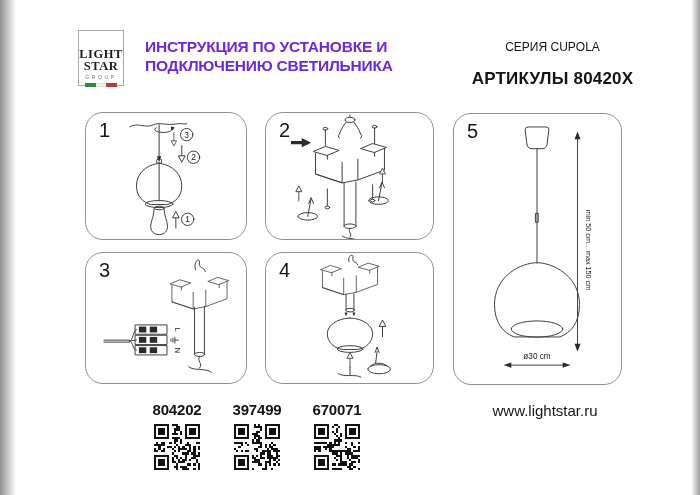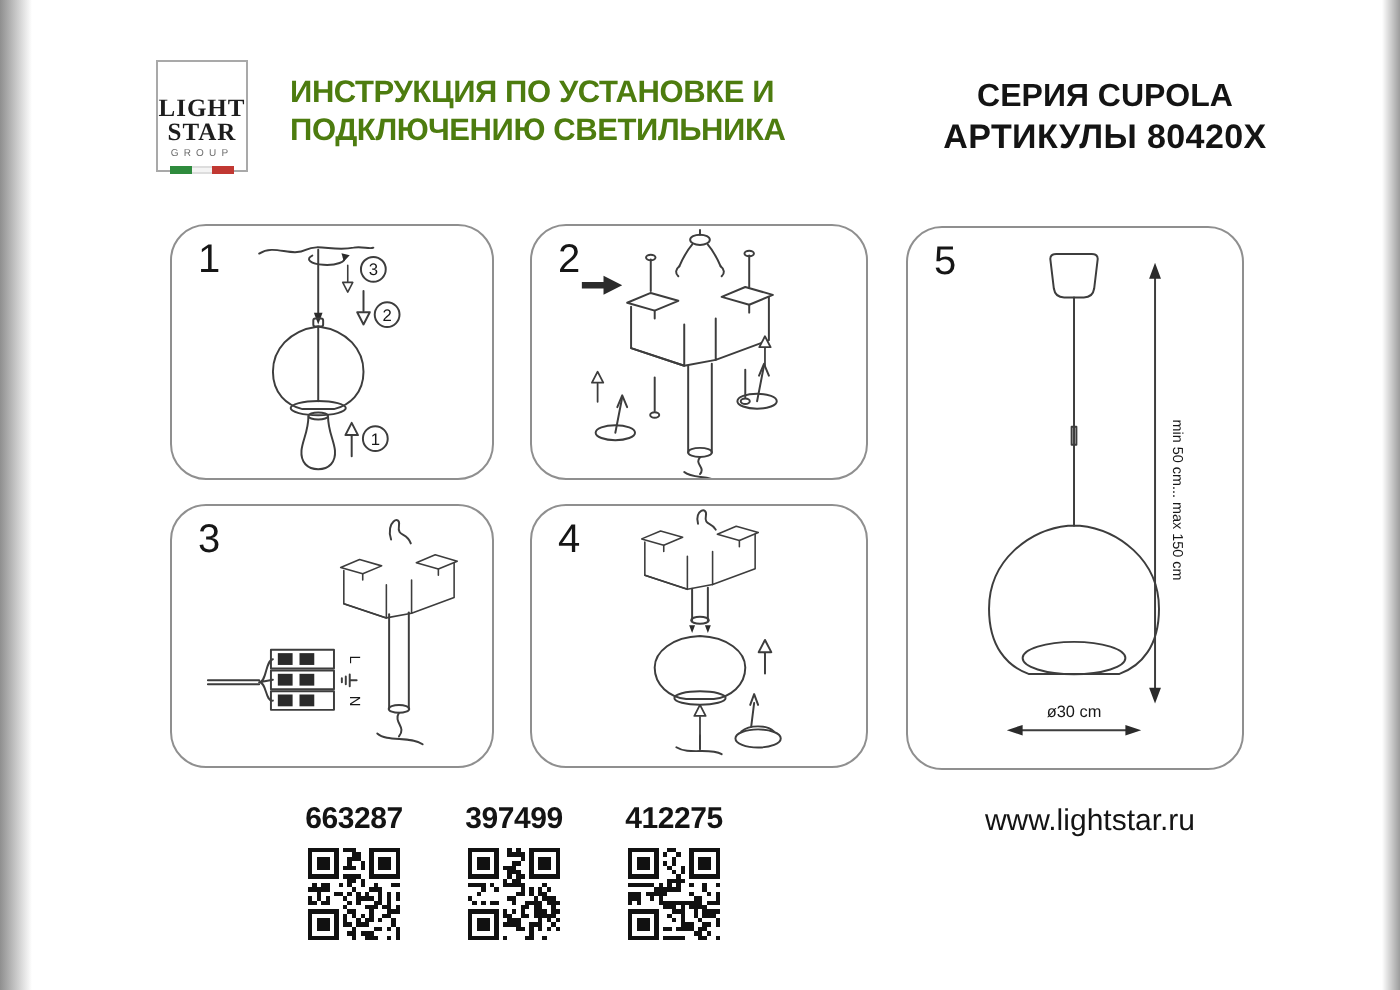--- a/index.html
+++ b/index.html
@@ -13,24 +13,24 @@
   .logo{position:absolute;left:78px;top:30px;width:46px;height:56px;border:1px solid #a9a9a9;
         background:#fff;text-align:center;box-sizing:border-box;padding-top:18px;}
   .logo-word{font-family:"Liberation Serif",serif;font-weight:bold;font-size:12.5px;line-height:11.5px;
         letter-spacing:.5px;color:#1d1d1d;}
   .logo-group{font-size:5px;letter-spacing:2.6px;color:#6e6e6e;margin-top:2px;}
   .logo-flag{display:flex;width:32px;height:4px;margin:3px auto 0;}
   .logo-flag span{flex:1;}
   .fl-g{background:#2e8b3d;} .fl-w{background:#f4f4f4;border-top:1px solid #ddd;border-bottom:1px solid #ddd;box-sizing:border-box;} .fl-r{background:#c13832;}
 
   .title{position:absolute;left:145px;top:37px;font-size:15.5px;font-weight:bold;line-height:19px;
-         letter-spacing:-.2px;color:#4d7c0f;}
+         letter-spacing:-.2px;color:#6d28d9;}
   .series-block{position:absolute;left:455px;top:40px;width:195px;text-align:center;}
-  .series{font-size:16px;font-weight:bold;}
-  .articles{font-size:17px;font-weight:bold;margin-top:1px;letter-spacing:.2px;}
+  .series{font-size:12px;font-weight:normal;}
+  .articles{font-size:17px;font-weight:bold;margin-top:15px;letter-spacing:.2px;}
 
   
   .panel{position:absolute;background:#fff;border:1px solid #8f8f8f;border-radius:18px;box-sizing:border-box;}
   .p1{left:85px;top:112px;width:162px;height:128px;}
   .p2{left:265px;top:112px;width:169px;height:128px;}
   .p3{left:85px;top:252px;width:162px;height:132px;}
   .p4{left:265px;top:252px;width:169px;height:132px;}
   .p5{left:453px;top:113px;width:169px;height:272px;}
   .num{position:absolute;left:13px;top:6px;font-size:20px;color:#161616;}
   svg.d{position:absolute;left:0;top:0;width:100%;height:100%;}
@@ -251,21 +251,21 @@
       <g>
         <text x="84" y="247" text-anchor="middle" font-size="8.3">ø30 cm</text>
         <line x1="56" y1="253.5" x2="112" y2="253.5"></line>
         <path class="f" d="M58 250.8 L50 253.5 L58 256.2 Z M110 250.8 L118 253.5 L110 256.2 Z"></path>
       </g>
     </svg>
   </div>
 
   <div class="codes">
     <div class="code-col">
-      <div class="code-label">663287</div>
+      <div class="code-label">804202</div>
       <div class="qr"><svg viewBox="0 0 42 42" width="46" height="46" shape-rendering="crispEdges">
             <rect x="16" y="0" width="2" height="2" fill="#111"></rect>
             <rect x="18" y="0" width="2" height="2" fill="#111"></rect>
             <rect x="20" y="0" width="2" height="2" fill="#111"></rect>
             <rect x="20" y="2" width="2" height="2" fill="#111"></rect>
             <rect x="22" y="2" width="2" height="2" fill="#111"></rect>
             <rect x="18" y="4" width="2" height="2" fill="#111"></rect>
             <rect x="20" y="4" width="2" height="2" fill="#111"></rect>
             <rect x="22" y="4" width="2" height="2" fill="#111"></rect>
             <rect x="18" y="6" width="2" height="2" fill="#111"></rect>
@@ -505,21 +505,21 @@
             <rect x="4" y="4" width="6" height="6" fill="#111"></rect>
             <rect x="28" y="0" width="14" height="14" fill="#111"></rect>
             <rect x="30" y="2" width="10" height="10" fill="#fff"></rect>
             <rect x="32" y="4" width="6" height="6" fill="#111"></rect>
             <rect x="0" y="28" width="14" height="14" fill="#111"></rect>
             <rect x="2" y="30" width="10" height="10" fill="#fff"></rect>
             <rect x="4" y="32" width="6" height="6" fill="#111"></rect>
           </svg></div>
     </div>
     <div class="code-col">
-      <div class="code-label">412275</div>
+      <div class="code-label">670071</div>
       <div class="qr"><svg viewBox="0 0 42 42" width="46" height="46" shape-rendering="crispEdges">
             <rect x="18" y="0" width="2" height="2" fill="#111"></rect>
             <rect x="20" y="0" width="2" height="2" fill="#111"></rect>
             <rect x="16" y="2" width="2" height="2" fill="#111"></rect>
             <rect x="22" y="2" width="2" height="2" fill="#111"></rect>
             <rect x="20" y="4" width="2" height="2" fill="#111"></rect>
             <rect x="16" y="6" width="2" height="2" fill="#111"></rect>
             <rect x="20" y="6" width="2" height="2" fill="#111"></rect>
             <rect x="18" y="8" width="2" height="2" fill="#111"></rect>
             <rect x="24" y="8" width="2" height="2" fill="#111"></rect>

